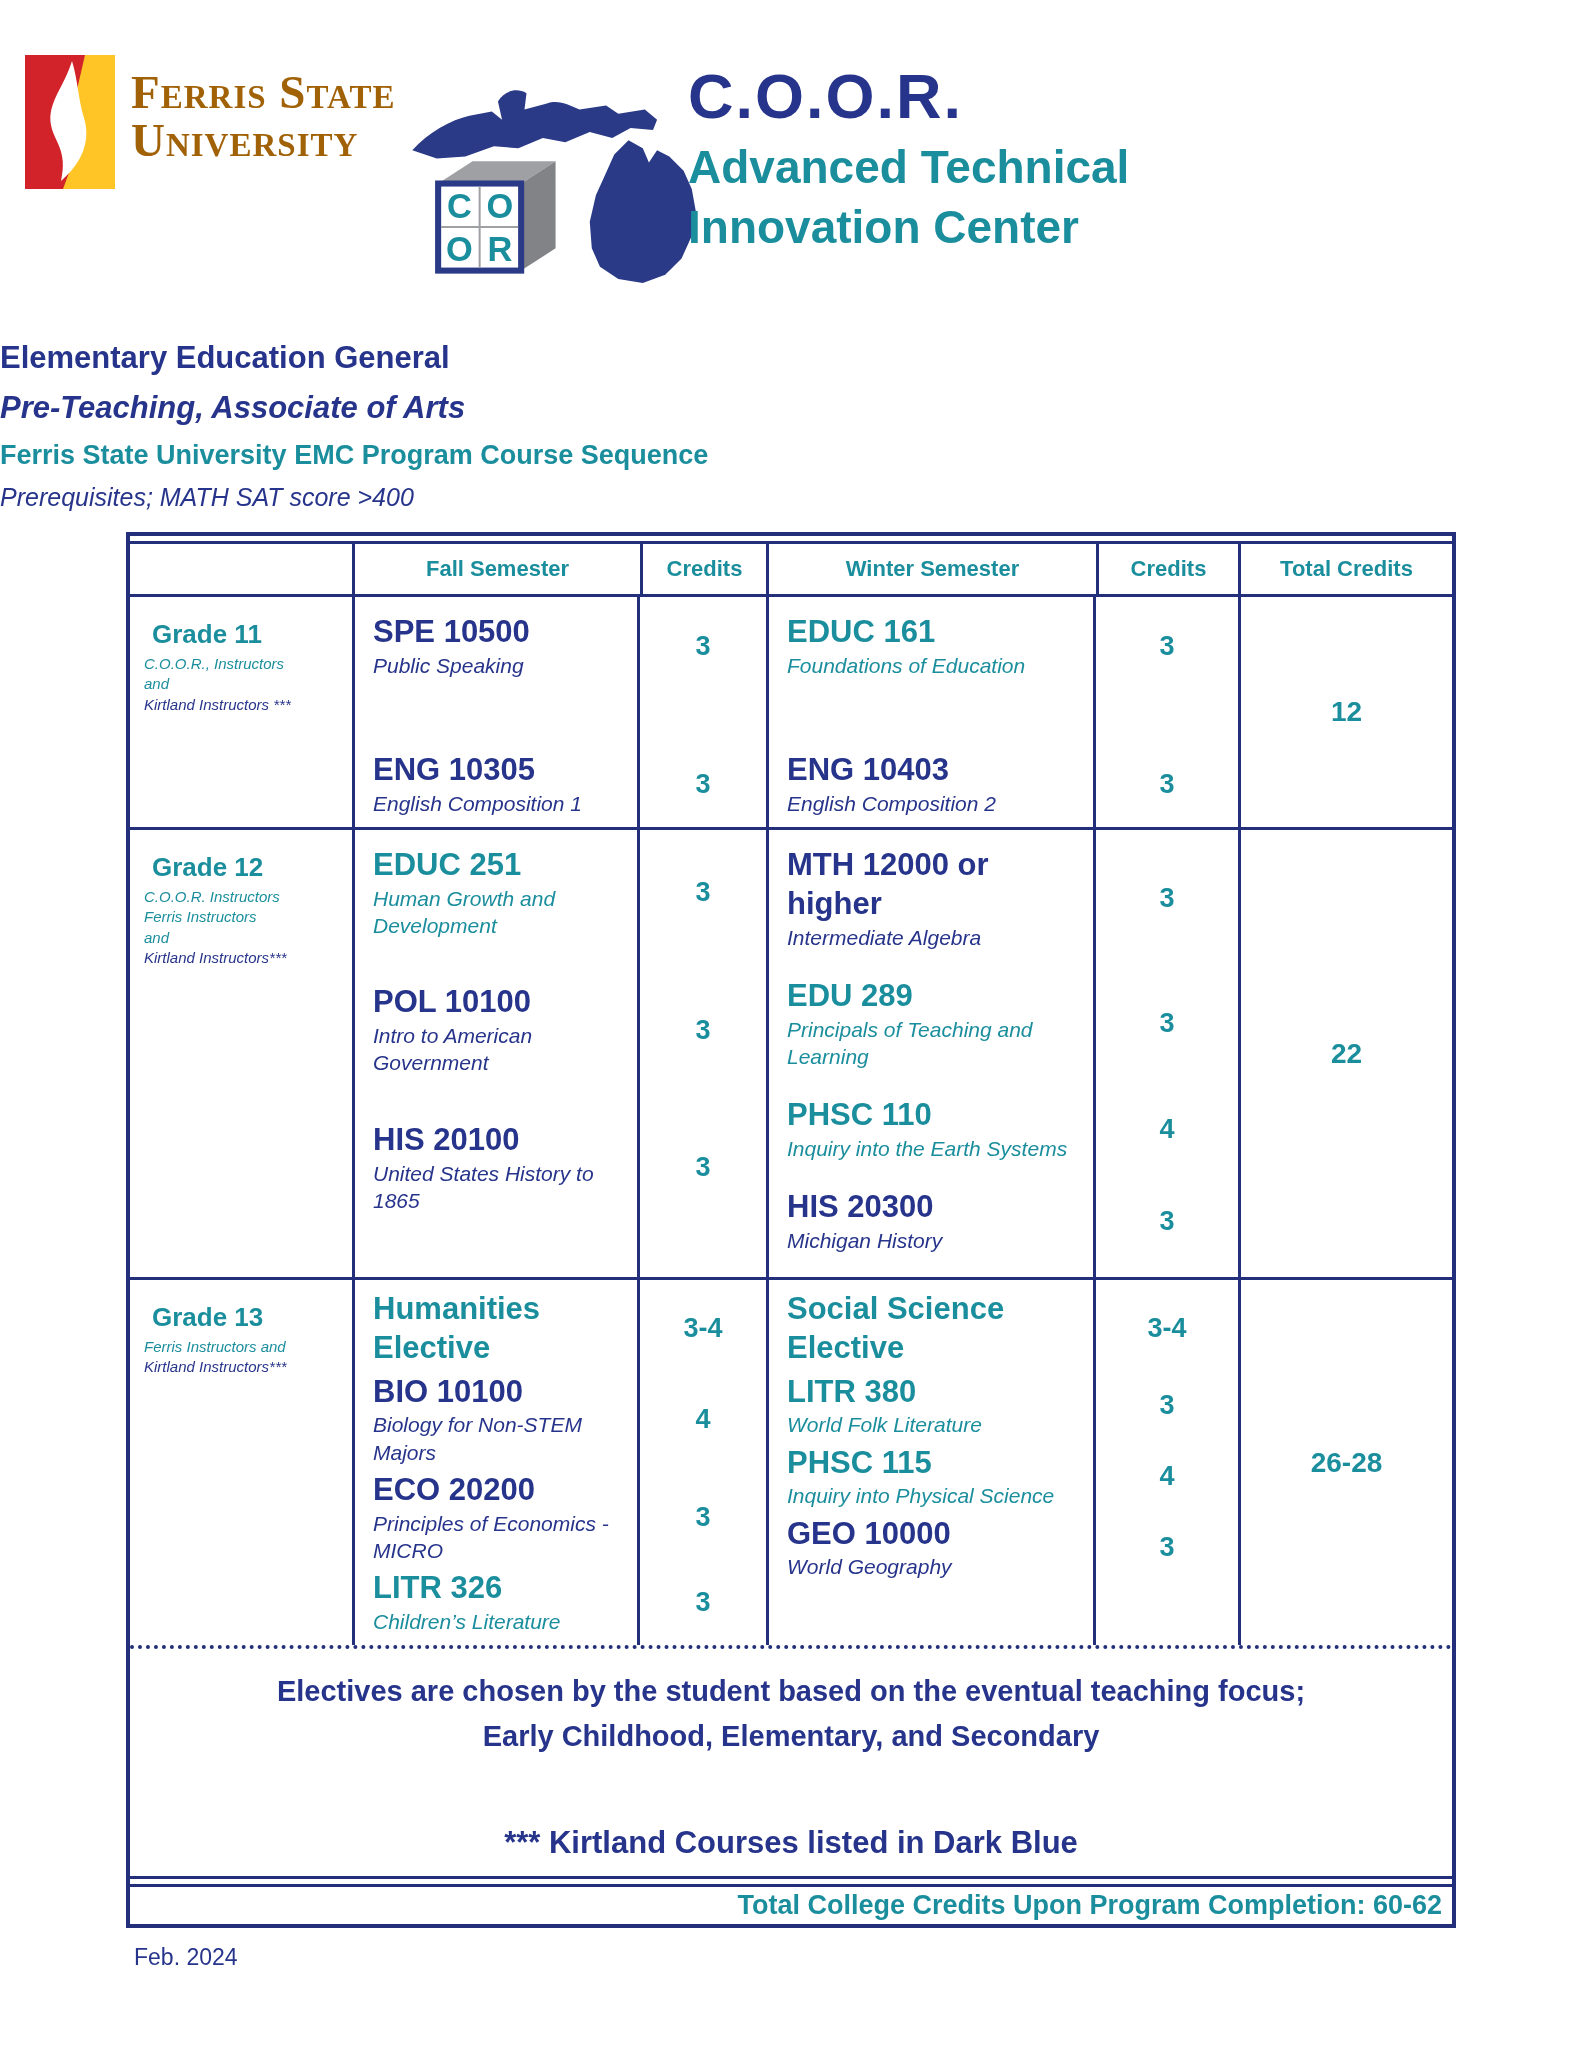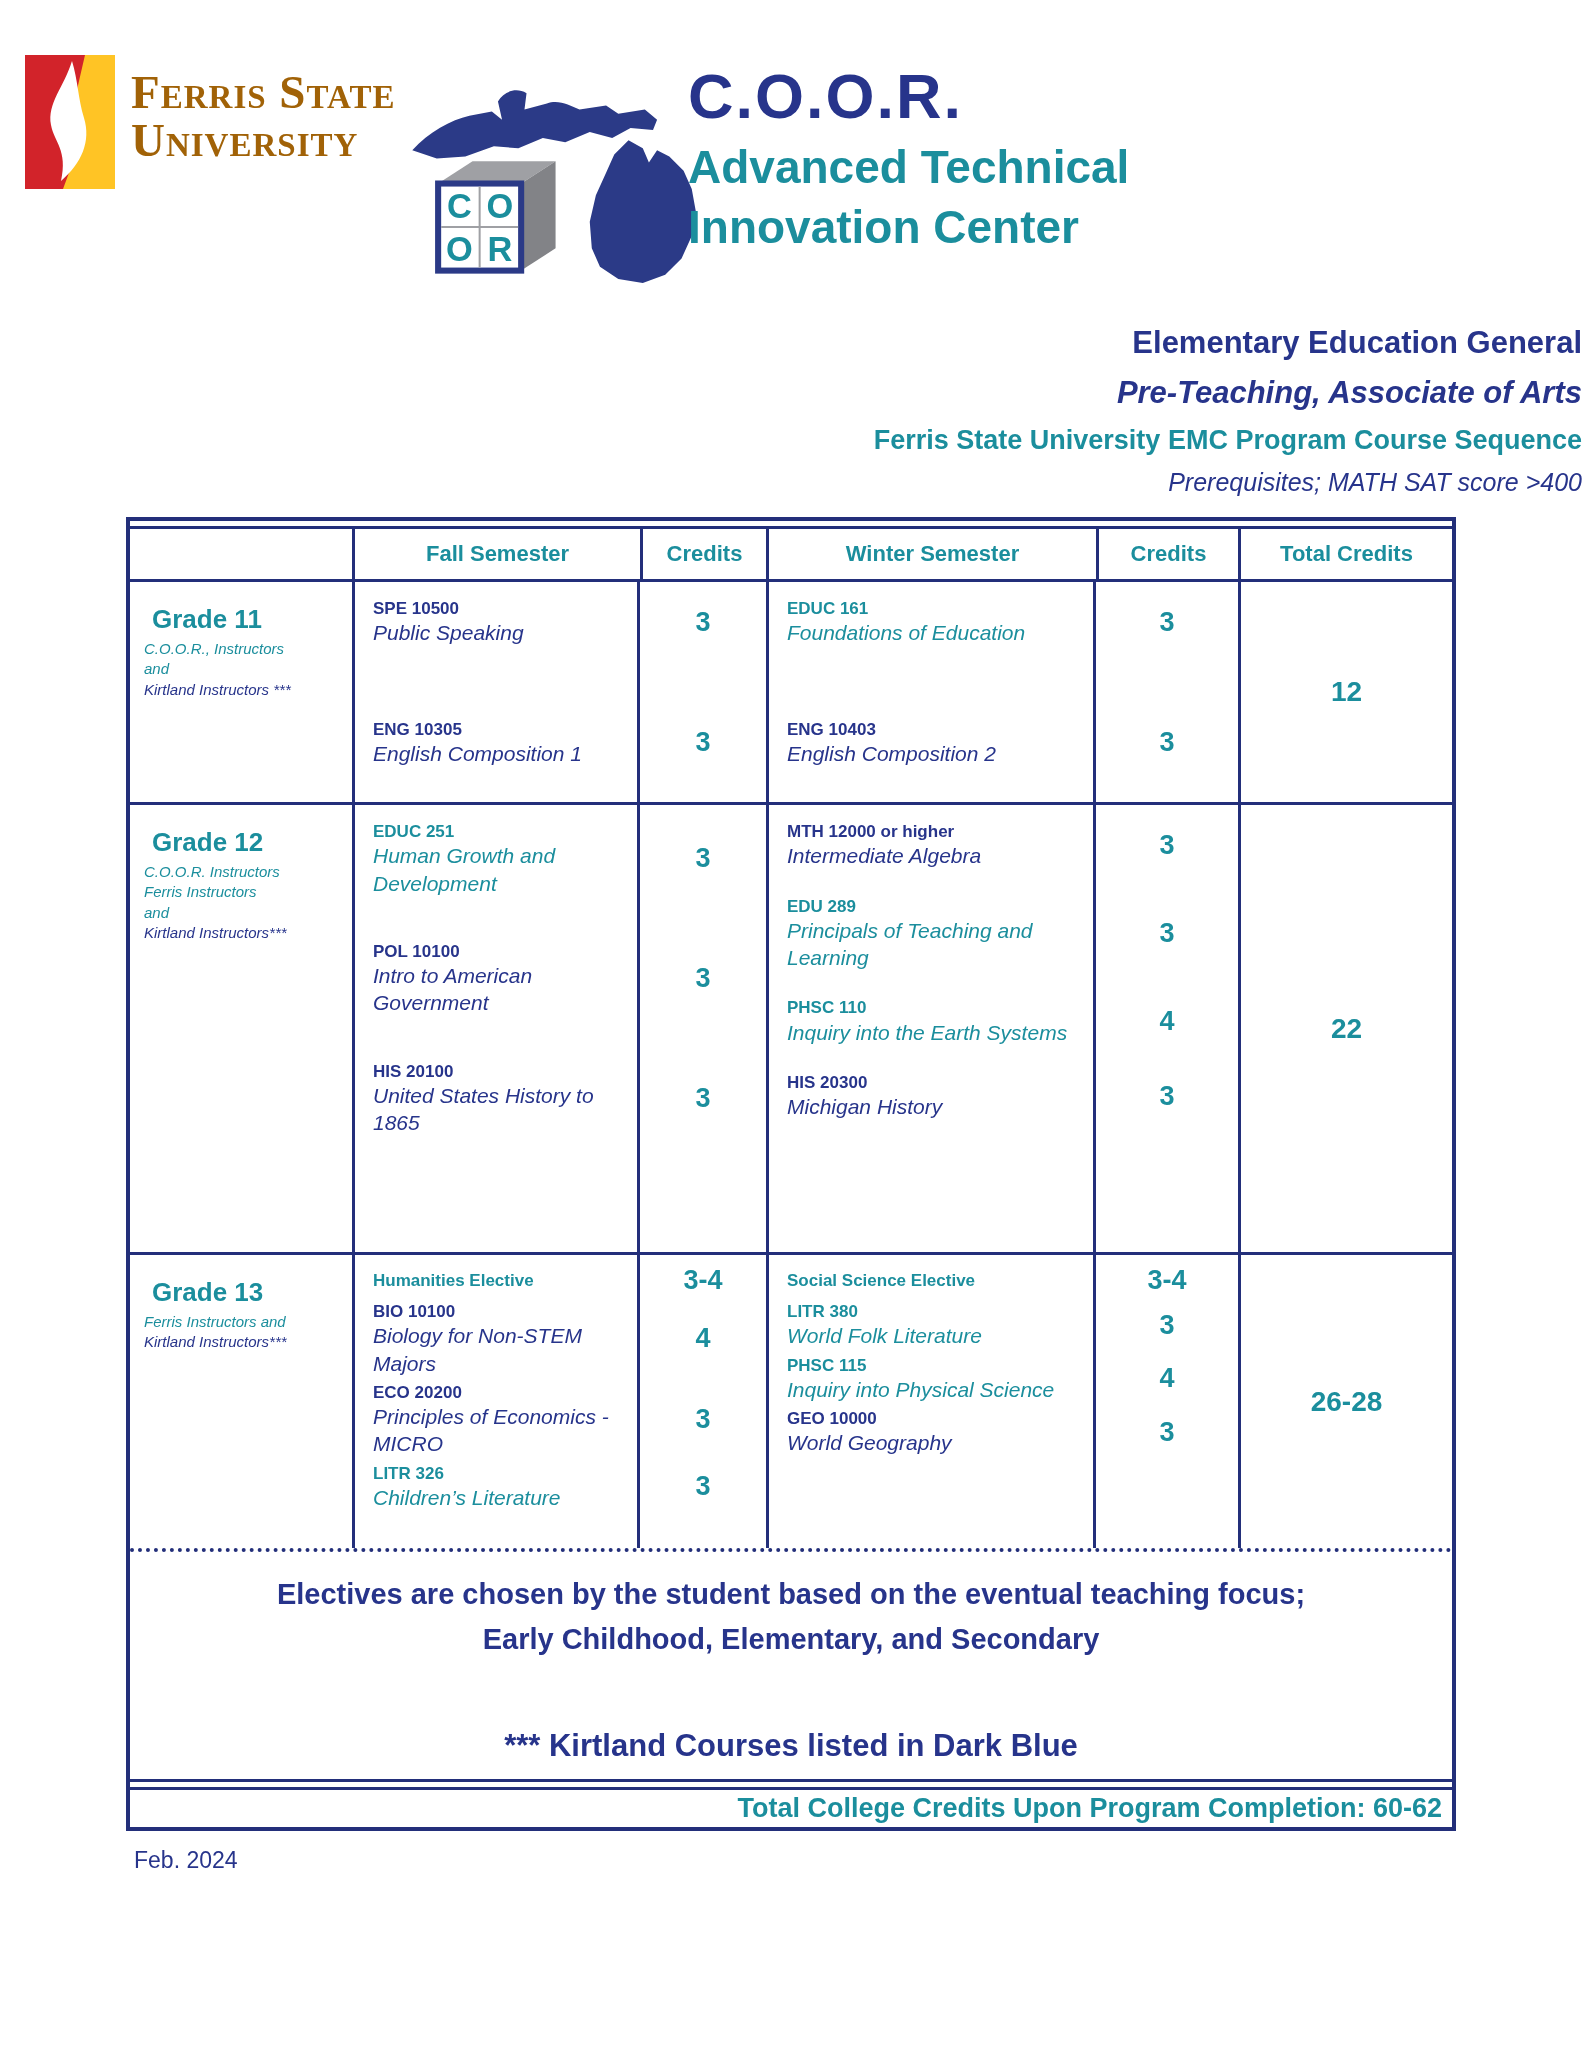--- a/index.html
+++ b/index.html
@@ -24,21 +24,21 @@
     font-variant:small-caps;font-weight:600;color:#a16207;
     font-size:47px;line-height:1.02;padding-top:14px;letter-spacing:1px;
   }
   .michigan{position:absolute;left:398px;top:58px;width:408px;height:250px;}
   .cube{position:absolute;left:428px;top:156px;width:162px;height:132px;}
   .coor-text{position:absolute;left:688px;top:60px;}
   .coor-big{font-size:63px;font-weight:800;color:var(--navy);letter-spacing:2px;}
   .coor-sub{font-size:46px;font-weight:700;color:var(--teal);line-height:1.3;margin-top:6px;}
   .coor-sub + .coor-sub{margin-top:0;}
   
-  .titles{text-align:right;margin-top:13px;}
+  .titles{text-align:left;margin-top:28px;}
   .t1{font-size:31px;font-weight:800;color:var(--navy);}
   .t2{font-size:31px;font-weight:800;font-style:italic;color:var(--navy);margin-top:14px;}
   .t3{font-size:27px;font-weight:800;color:var(--teal);margin-top:14px;}
   .t4{font-size:25px;font-style:italic;color:var(--navy);margin-top:12px;}
   
   .tablewrap{
     width:1330px;margin:20px auto 0 auto;
     border:4px solid var(--border);
     background:#fff;
   }
@@ -62,21 +62,21 @@
   .sem{display:grid;align-items:center;position:relative;padding:16px 0 10px 0;
        grid-template-columns:1fr 126px;grid-auto-rows:min-content;}
   .sem.winter{grid-template-columns:1fr 142px;}
   .sem::after{content:'';position:absolute;top:0;bottom:0;right:126px;border-left:3px solid var(--border);}
   .sem.winter::after{right:142px;}
   .r0 .sem{row-gap:72px;}
   .r1 .sem.fall{row-gap:44px;}
   .r1 .sem.winter{row-gap:26px;}
   .r2 .sem{row-gap:5px;padding-top:10px;}
   .course{padding-left:18px;padding-right:10px;grid-column:1;}
-  .ccode{font-size:17px;font-weight:800;line-height:1.25;}
+  .ccode{font-size:31px;font-weight:800;line-height:1.25;}
   .ctitle{font-size:21px;font-style:italic;line-height:1.3;}
   .credit{grid-column:2;text-align:center;font-size:27px;font-weight:800;color:var(--teal);}
   .total{display:flex;align-items:center;justify-content:center;
          font-size:28px;font-weight:800;color:var(--teal);}
   .c-teal{color:var(--teal);}
   .c-blue{color:var(--navy);}
   
   .electives{height:230px;text-align:center;border-bottom:3px solid var(--border);
              color:var(--navy);font-weight:800;padding-top:26px;}
   .el1,.el2{font-size:29px;}

